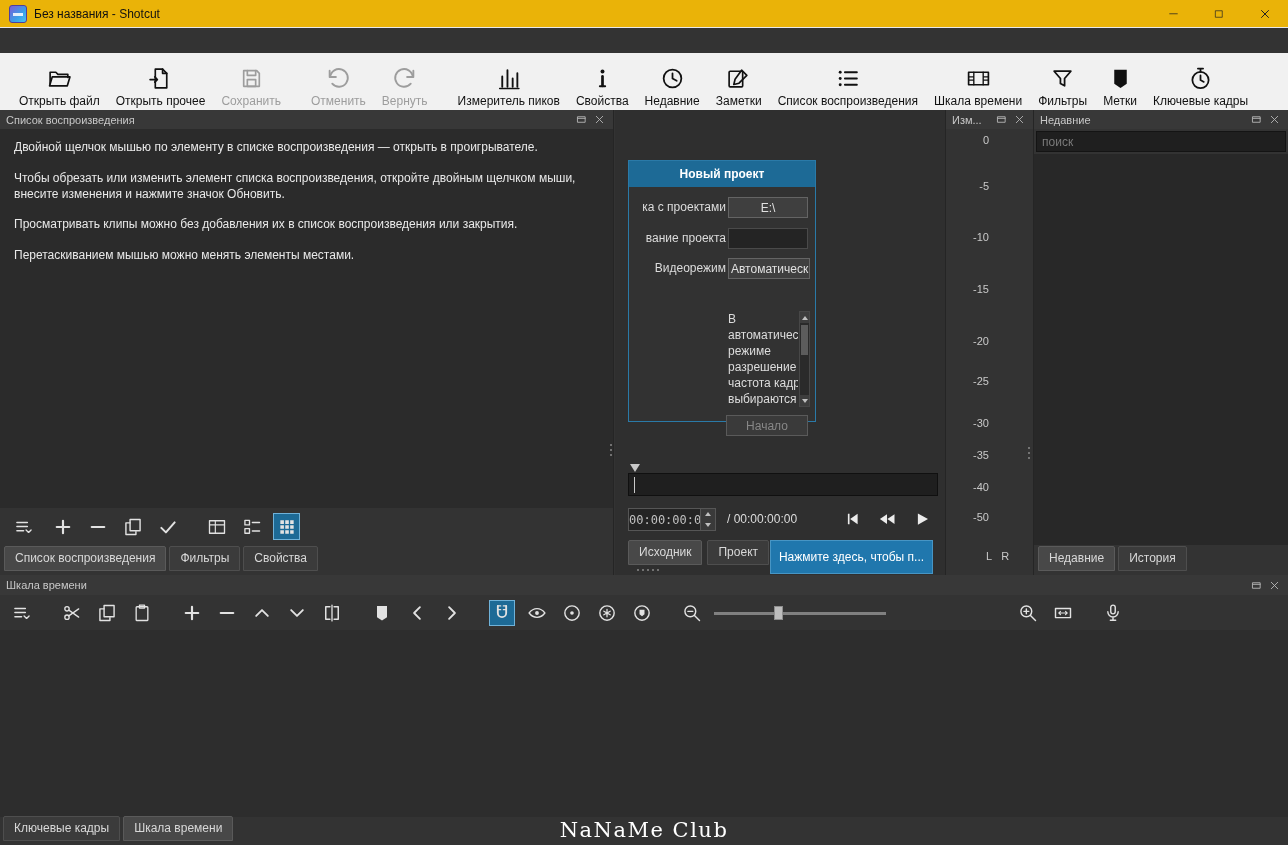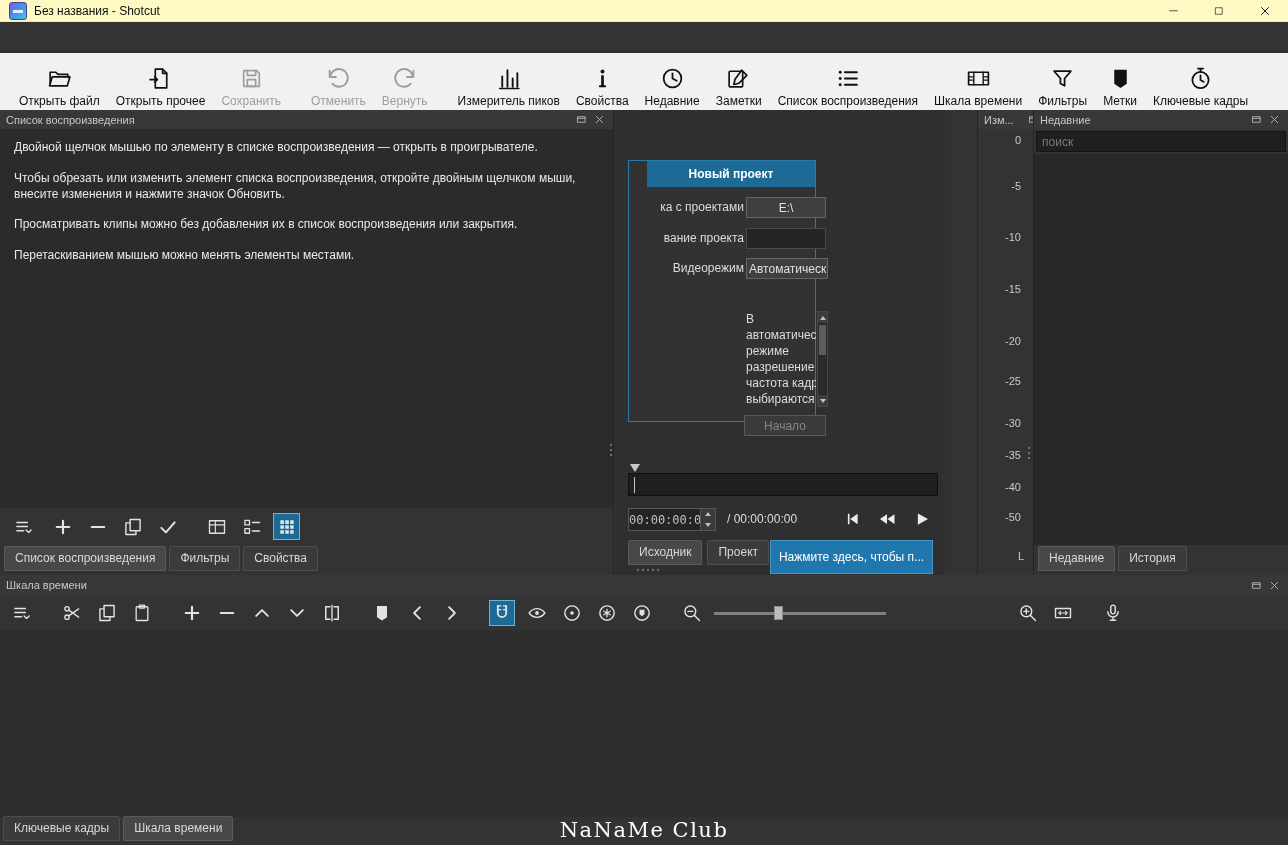--- a/index.html
+++ b/index.html
@@ -5,21 +5,21 @@
   * { box-sizing: border-box; margin: 0; padding: 0; }
   html,body { background:#1a1a1a; }
   .app {
     position:relative; width:1288px; height:845px; overflow:hidden;
     background:#333; font-family:"Liberation Sans", sans-serif; color:#ddd;
     user-select:none;
   }
   svg.ic { stroke-linecap:round; stroke-linejoin:round; display:block; }
 
   
-  .titlebar { position:absolute; top:0; left:0; right:0; height:22px; background:#fef9c3; color:#000;
+  .titlebar { position:absolute; top:0; left:0; right:0; height:28px; background:#eab308; color:#000;
     display:flex; align-items:center; font-size:12px; border-bottom:1px solid #e8e8e8; }
   .app-icon { width:18px; height:18px; margin:0 7px 0 9px; border-radius:3px;
     background:linear-gradient(135deg,#7b5cd6 0%,#3aa0e8 60%,#49c3f0 100%); border:1px solid #4d3f9e;
     position:relative; }
   .app-icon::after { content:""; position:absolute; left:3px; top:7px; right:3px; height:3px; background:rgba(255,255,255,.85); }
   .title-text { color:#111; }
   .win-controls { margin-left:auto; display:flex; height:100%; }
   .win-btn { width:46px; height:100%; display:flex; align-items:center; justify-content:center; color:#222; }
 
   
@@ -97,21 +97,21 @@
   .tr-btn svg.ic { width:18px; height:18px; }
 
   .ptab-row { position:absolute; left:13px; top:430px; display:flex; gap:5px; }
   .cta { position:absolute; left:155px; top:430px; width:163px; height:34px; background:#2077ad; border:1px solid #4795c4; color:#fff;
     font-size:12px; display:flex; align-items:center; justify-content:center; white-space:nowrap; overflow:hidden; }
   .dots-h { position:absolute; left:22px; top:459px; display:flex; gap:3px; }
   .dots-h i, .dots-v i { width:2px; height:2px; background:#8a8a8a; border-radius:50%; display:block; }
   .dots-v { position:absolute; display:flex; flex-direction:column; gap:3px; z-index:5; }
 
   
-  .meter-panel { position:absolute; left:945px; top:0; width:88px; height:465px; background:#333; border-left:1px solid #252525;margin-left:32px; }
+  .meter-panel { position:absolute; left:945px; top:0; width:88px; height:465px; background:#333; border-left:1px solid #252525; }
   .scale-num { position:absolute; right:44px; font-size:11px; color:#c9c9c9; }
   .lr { position:absolute; left:40px; top:440px; display:flex; gap:9px; font-size:11px; color:#c9c9c9; }
 
   
   .recent-panel { position:absolute; left:1033px; top:0; width:255px; height:465px; background:#333; border-left:1px solid #252525; display:flex; flex-direction:column; }
   .search-input { margin:2px; height:21px; background:#1f1f1f; border:1px solid #141414; color:#cfcfcf; font-size:12px; padding:0 5px; font-family:inherit; outline:none; flex:none; }
   .search-input::placeholder { color:#7a7a7a; }
   .recent-list { flex:1; background:#282828; }
 
   
@@ -488,21 +488,21 @@
       </div>
       <div class="tab-row">
         <div class="tab active">Список воспроизведения</div>
         <div class="tab">Фильтры</div>
         <div class="tab">Свойства</div>
       </div>
     </div>
 
     <div class="player-area">
 
-      <div class="wiz-panel" style="left:13px; top:50px; width:188px; height:262px;padding-left:18px;">
+      <div class="wiz-panel" style="left:13px; top:50px; width:188px; height:262px;">
         <div class="wiz-title">Новый проект</div>
         <div style="position:relative; flex:1;">
           <div class="np-label" style="top:10px;">ка с проектами</div>
           <div class="np-field" style="top:10px;">
               <div class="btn-dark">E:\</div>
             </div>
           <div class="np-label" style="top:41px;">вание проекта</div>
           <div class="np-field" style="top:41px;"><input class="input-dark" type="text" style=""></div>
           <div class="np-label" style="top:71px;">Видеорежим</div>
           <div class="np-field" style="top:71px;">

